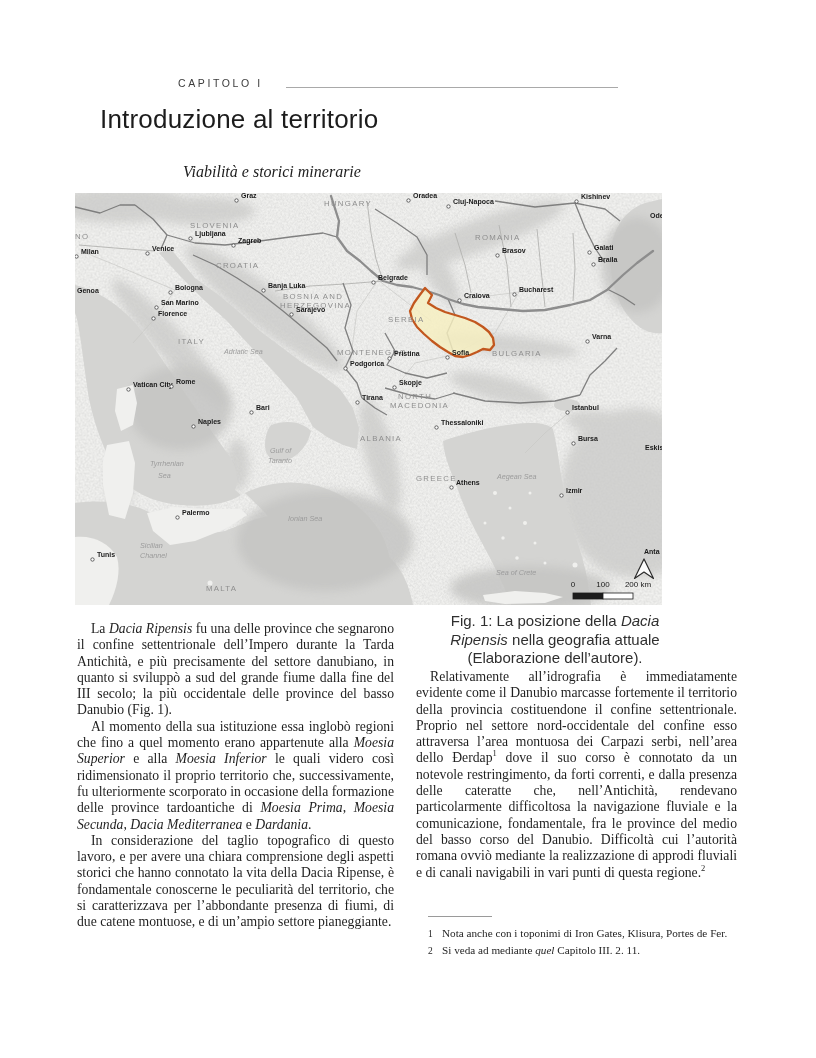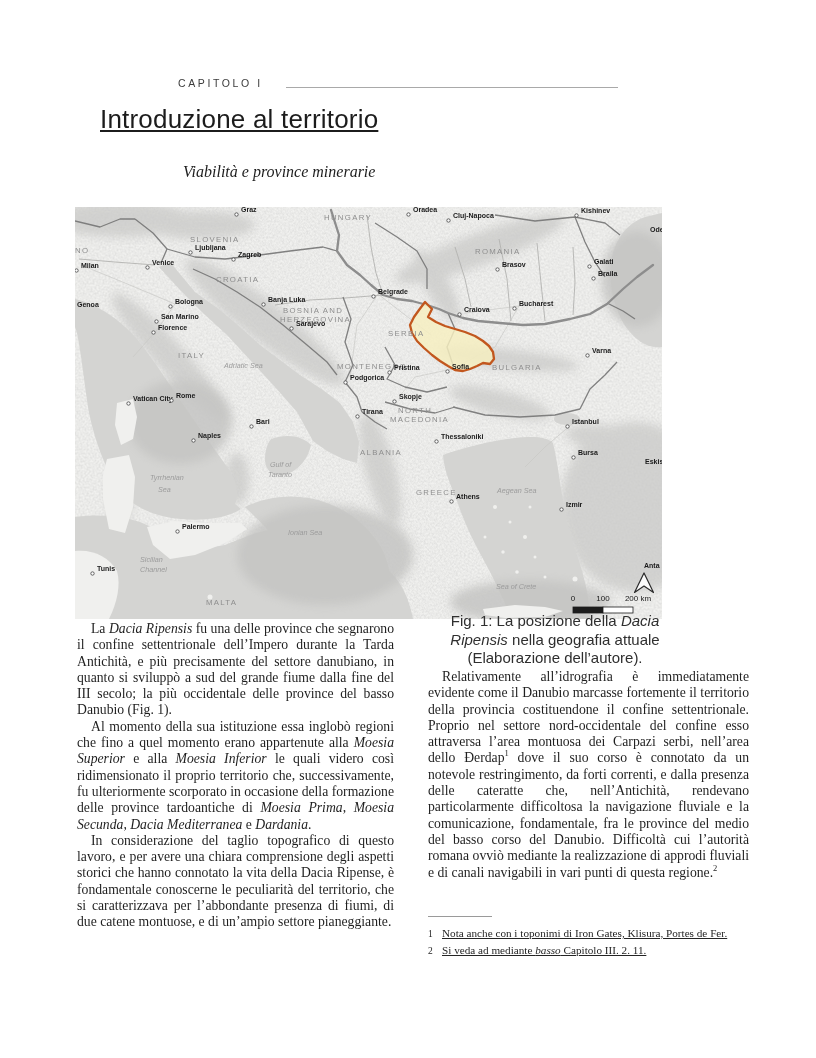--- a/index.html
+++ b/index.html
@@ -2,51 +2,51 @@
 <html lang="it"><head>
 <meta charset="utf-8">
 <style>
   html,body{margin:0;padding:0;background:#ffffff;}
   .page{position:relative;width:816px;height:1058px;background:#ffffff;overflow:hidden;
         font-family:"Liberation Serif",serif;color:#212121;}
   .kicker{position:absolute;left:178px;top:77px;font-family:"Liberation Sans",sans-serif;
           font-size:10.5px;letter-spacing:2.6px;color:#3c3c3c;}
   .kicker-rule{position:absolute;left:286px;top:87px;width:332px;height:1px;background:#a9a9a9;}
   .page-title{position:absolute;left:100px;top:104px;font-family:"Liberation Sans",sans-serif;
-          font-size:26px;font-weight:400;color:#1c1c1c;letter-spacing:.2px;text-decoration:underline;}
+          font-size:26px;font-weight:400;color:#1c1c1c;letter-spacing:.2px;}
   .subtitle{position:absolute;left:183px;top:163px;font-style:italic;font-size:16px;color:#1e1e1e;}
-  .map-wrap{position:absolute;left:75px;top:207px;width:587px;height:412px;background:#f1f1ef;overflow:hidden;}
+  .map-wrap{position:absolute;left:75px;top:193px;width:587px;height:412px;background:#f1f1ef;overflow:hidden;}
   .fig-caption{position:absolute;left:444px;top:612px;width:222px;text-align:center;
           font-family:"Liberation Sans",sans-serif;font-size:15px;line-height:18.5px;color:#2f2f2f;}
   .col{position:absolute;font-size:13.7px;line-height:16.3px;text-align:justify;color:#1f1f1f;}
   .col-left{left:77px;top:621px;width:317px;}
-  .col-right{left:428px;top:669px;width:321px;}
+  .col-right{left:416px;top:669px;width:321px;}
   .col p{margin:0;text-indent:14px;font-family:Liberation Serif, serif;}
   .col i, .fig-caption i, .fn i{font-style:italic;}
   sup{font-size:8.5px;line-height:0;vertical-align:super;}
   .footnotes{position:absolute;left:428px;top:916px;width:322px;font-size:11.2px;line-height:15.6px;color:#242424;}
   .fn-rule{width:64px;height:1px;background:#9a9a9a;margin-bottom:9px;}
   .fn{display:flex;}
   .fn-num{flex:none;width:14px;font-size:9.5px;padding-top:1px;}
-  .fn-text{flex:1;text-decoration:underline;}
+  .fn-text{flex:1;}
   
   .lc{font-family:"Liberation Sans",sans-serif;font-size:7px;font-weight:bold;fill:#1b1b1b;}
   .ln{font-family:"Liberation Sans",sans-serif;font-size:7.8px;fill:#8e8e8e;letter-spacing:1.3px;}
   .ls{font-family:"Liberation Sans",sans-serif;font-size:7.2px;font-style:italic;fill:#9c9c9c;}
   .lsb{font-family:"Liberation Sans",sans-serif;font-size:8px;fill:#1b1b1b;}
 </style>
 </head>
 <body>
 
 <div class="page">
 
   <div class="kicker">CAPITOLO I</div>
   <div class="kicker-rule"></div>
   <h1 class="page-title" style="margin:0;">Introduzione al territorio</h1>
-  <div class="subtitle">Viabilità e province minerarie</div>
+  <div class="subtitle">Viabilità e storici minerarie</div>
 
   <div class="map-wrap">
     <svg width="587" height="412" viewBox="0 0 587 412">
       <defs>
         <filter id="soft">
             <feGaussianBlur stdDeviation="5"></feGaussianBlur>
           </filter>
         <filter id="noise" x="0" y="0" width="100%" height="100%">
           <feTurbulence type="fractalNoise" baseFrequency="0.5" numOctaves="2" seed="7" stitchTiles="stitch"></feTurbulence>
           <feColorMatrix type="matrix" values="0 0 0 0 0.42  0 0 0 0 0.42  0 0 0 0 0.42  0.9 0 0 0 -0.25"></feColorMatrix>
@@ -284,17 +284,17 @@
   </div>
 
   <div class="footnotes">
     <div class="fn-rule"></div>
     <div class="fn">
       <span class="fn-num">1</span>
       <span class="fn-text"><span>Nota anche con i toponimi di Iron Gates, Klisura, Portes de Fer.</span></span>
     </div>
     <div class="fn">
       <span class="fn-num">2</span>
-      <span class="fn-text"><span>Si veda ad mediante </span><i>basso</i><span> Capitolo III. 2. 11.</span></span>
+      <span class="fn-text"><span>Si veda ad mediante </span><i>quel</i><span> Capitolo III. 2. 11.</span></span>
     </div>
   </div>
 
 </div>
 
 </body></html>

